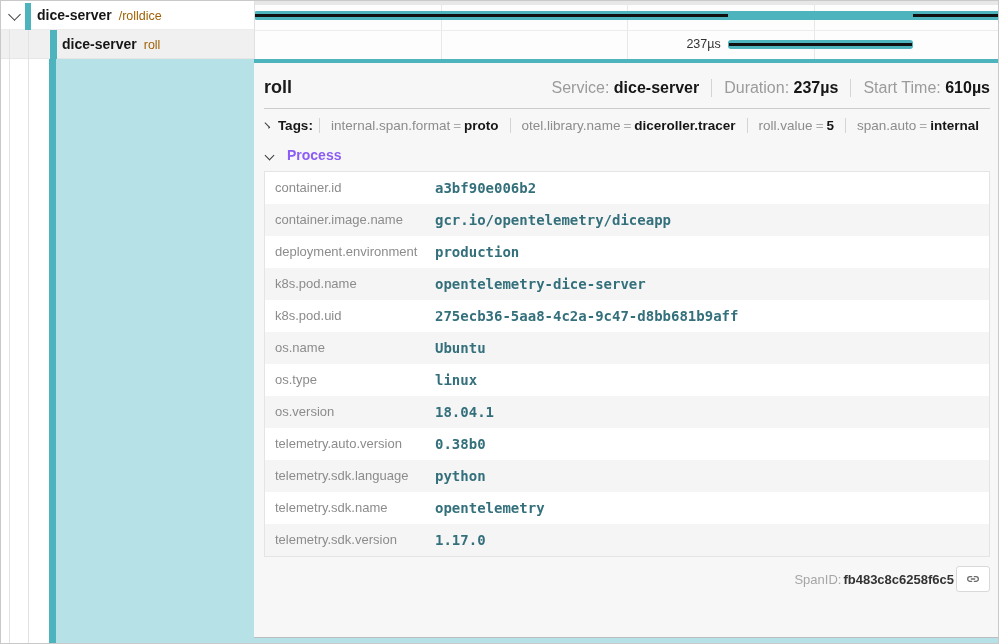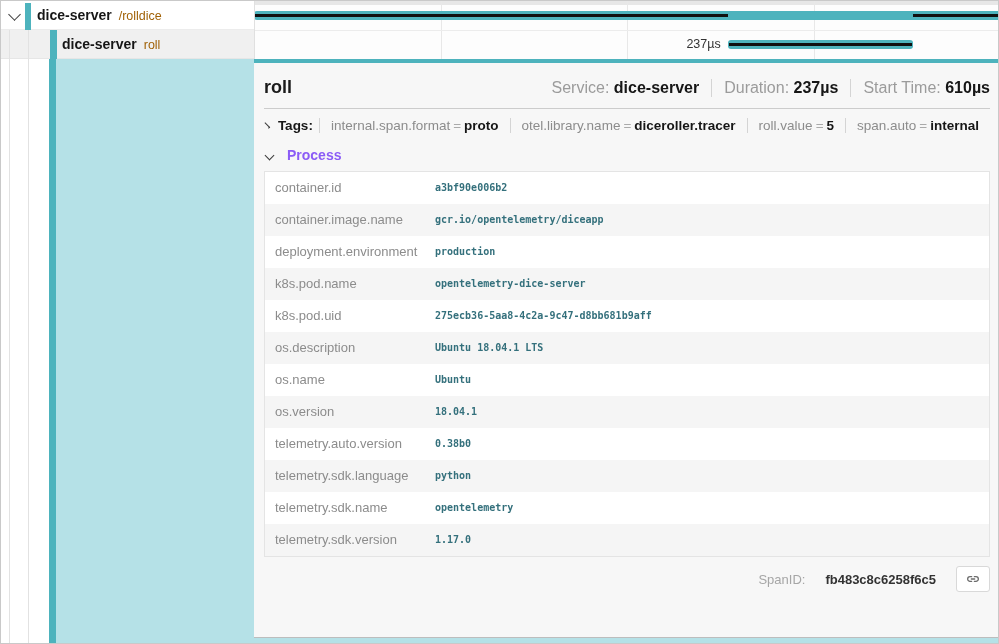--- a/index.html
+++ b/index.html
@@ -69,22 +69,22 @@
   .tag:first-of-type{border-left:none;padding-left:6px;}
   .tag .eq{color:#aaa;padding:0 3px;}
   .tag b{color:#161616;font-weight:700;}
   .process-row{display:flex;align-items:center;padding:7px 0 6px 0;}
   .process-row .chev{width:6px;height:6px;margin:0 2px;}
   .process-label{font-size:14px;font-weight:700;color:#8b5cf6;margin-left:12px;}
   table.ptable{width:100%;border-collapse:collapse;background:#fff;border:1px solid #e4e4e4;margin-top:2px;}
   .ptable tr:nth-child(even){background:#f5f5f5;}
   .ptable td{padding:8px 10px;font-size:13px;line-height:16px;vertical-align:top;}
   .ptable td.k{color:#8c8c8c;width:150px;}
-  .ptable td.v{font-family:"DejaVu Sans Mono",monospace;font-size:10px;font-weight:700;color:#34707c;padding-left:0;}
-  .card-footer{display:flex;justify-content:flex-end;align-items:center;gap:20px;padding:9px 0;}
+  .ptable td.v{font-family:"DejaVu Sans Mono",monospace;font-size:14px;font-weight:700;color:#34707c;padding-left:0;}
+  .card-footer{display:flex;justify-content:flex-end;align-items:center;gap:2px;padding:9px 0;}
   .sid-label{font-size:13px;color:#a6a6a6;}
   .sid{font-size:13px;font-weight:700;color:#333;}
   .link-btn{width:34px;height:26px;border:1px solid #d9d9d9;border-radius:3px;background:#fff;
             display:flex;align-items:center;justify-content:center;cursor:pointer;padding:0;}
 </style>
 </head>
 <body>
 
 <div class="frame">
 
@@ -158,26 +158,26 @@
             </tr>
           <tr>
               <td class="k">k8s.pod.name</td>
               <td class="v">opentelemetry-dice-server</td>
             </tr>
           <tr>
               <td class="k">k8s.pod.uid</td>
               <td class="v">275ecb36-5aa8-4c2a-9c47-d8bb681b9aff</td>
             </tr>
           <tr>
-              <td class="k">os.description</td>
-              <td class="v">Ubuntu 18.04.1 LTS</td>
-            </tr>
-          <tr>
               <td class="k">os.name</td>
               <td class="v">Ubuntu</td>
+            </tr>
+          <tr>
+              <td class="k">os.type</td>
+              <td class="v">linux</td>
             </tr>
           <tr>
               <td class="k">os.version</td>
               <td class="v">18.04.1</td>
             </tr>
           <tr>
               <td class="k">telemetry.auto.version</td>
               <td class="v">0.38b0</td>
             </tr>
           <tr>

